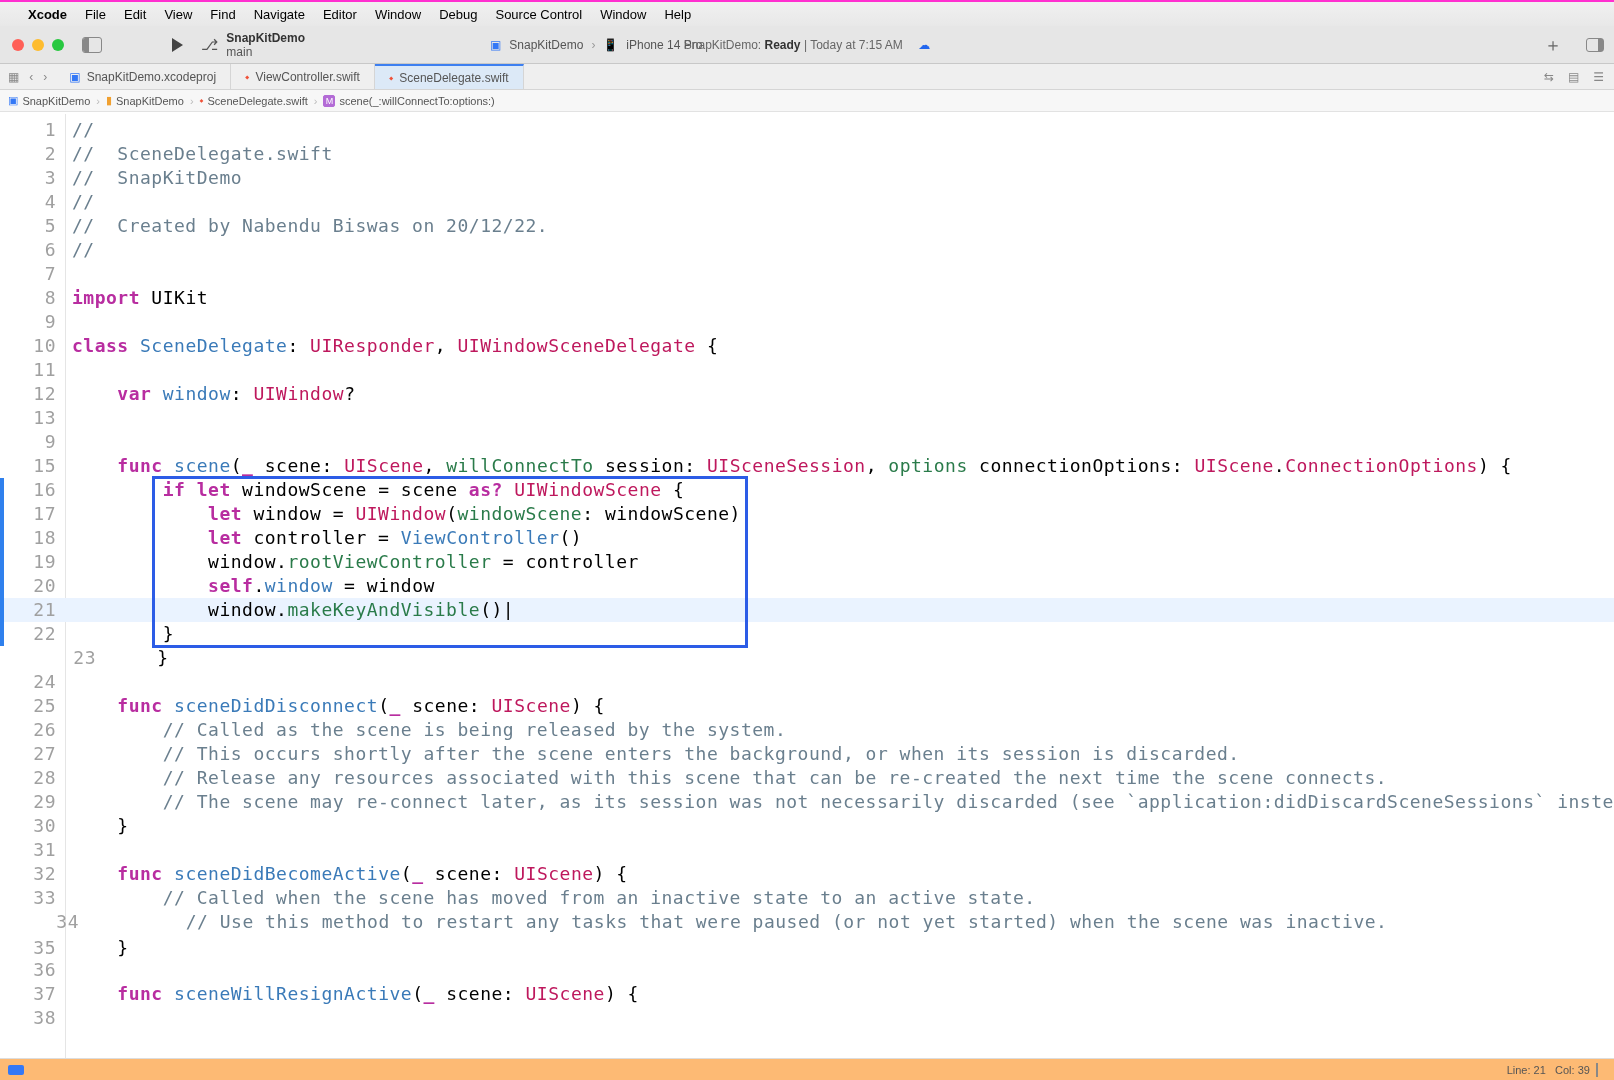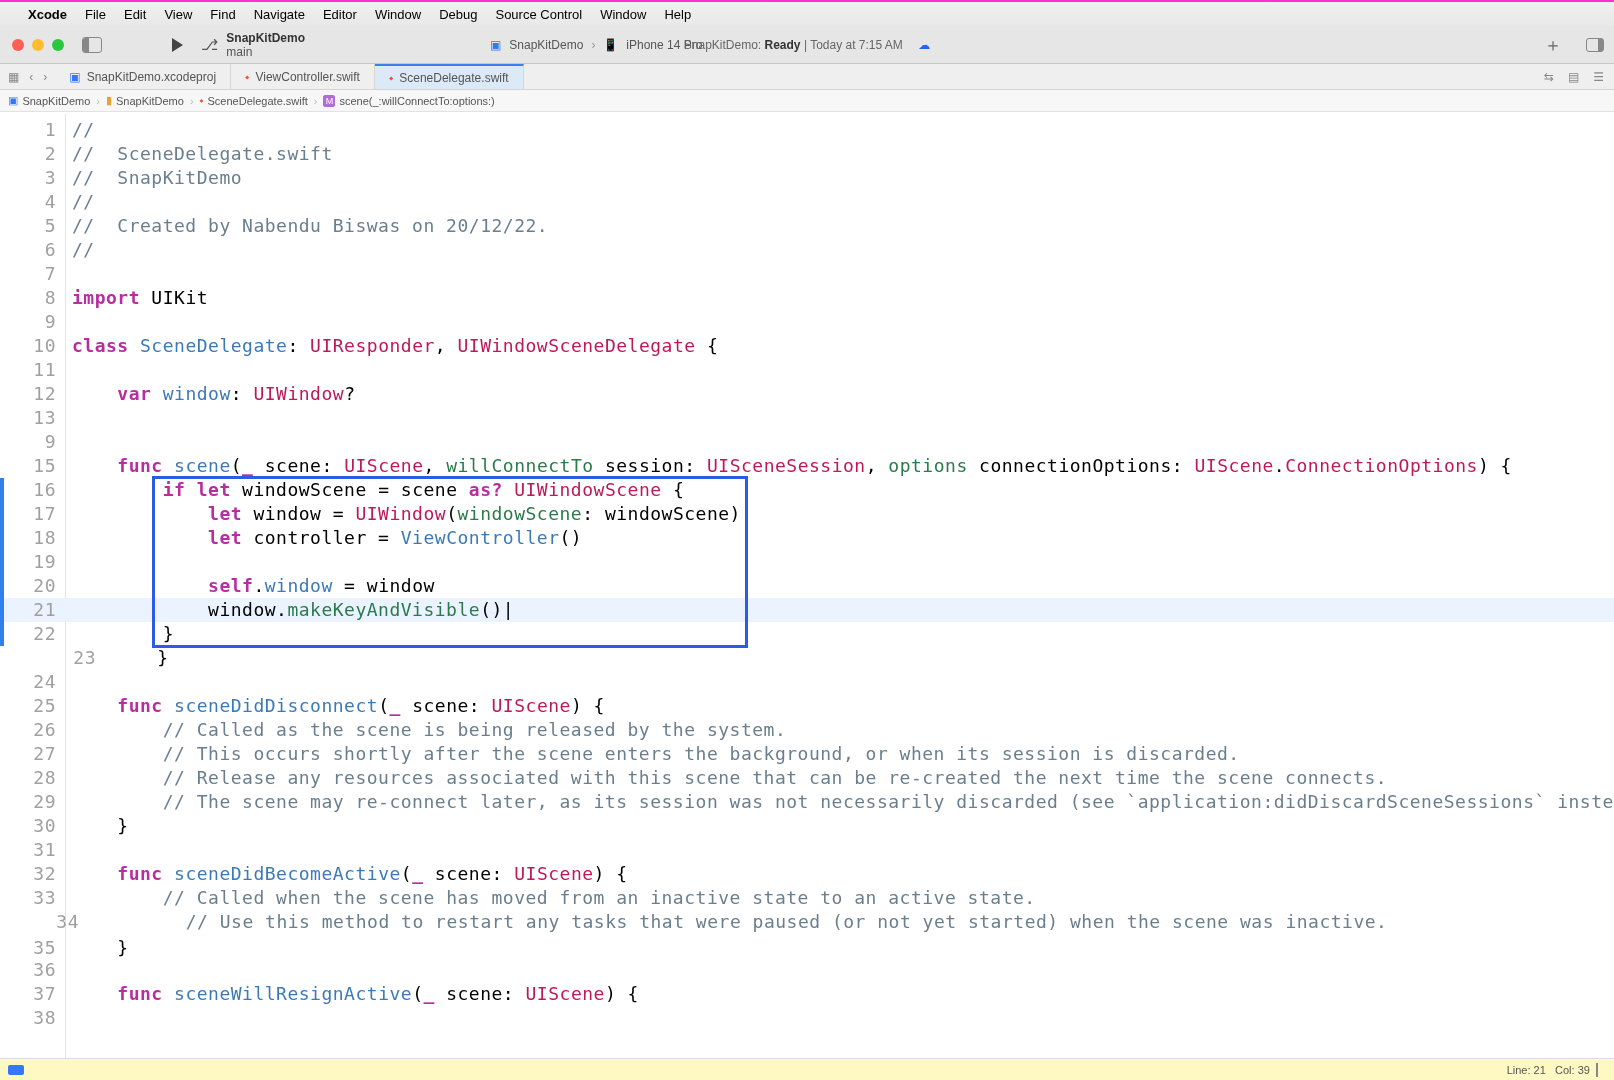--- a/index.html
+++ b/index.html
@@ -58,21 +58,21 @@
   .c-typeuser{color:#3a7ab8;}
   .c-param{color:#2a7b4a;}
   .c-func{color:#2a7b4a;}
   .c-self{color:#b82da0;font-weight:700;}
   .c-plain{color:#000;}
   
   .change-bar{position:absolute;left:0;width:4px;background:#2f80ed;}
   .hl-box{position:absolute;border:3px solid #2c5ce6;}
   .active-line-bg{position:absolute;left:0;right:0;height:24px;background:#eaf3ff;}
   
-  .statusbar{position:absolute;bottom:0;left:0;right:0;height:22px;background:#fef9c3;border-top:1px solid #ddd;display:flex;align-items:center;font-size:11px;color:#555;}
+  .statusbar{position:absolute;bottom:0;left:0;right:0;height:22px;background:#fdba74;border-top:1px solid #ddd;display:flex;align-items:center;font-size:11px;color:#555;}
   .statusbar .dock{width:16px;height:10px;background:#3478f6;border-radius:2px;margin-left:8px;}
   .statusbar .pos{margin-left:auto;margin-right:12px;}
   .statusbar .boxicon{width:12px;height:12px;border:1px solid #888;margin-right:4px;}
 </style>
 </head>
 <body>
 
 <div class="menubar">
   <span class="apple"></span>
   <span class="bold">Xcode</span>
@@ -182,21 +182,21 @@
       <div class="line" style="top: 196px;"><span class="ln">9</span><span class="src"></span></div>
       <div class="line" style="top: 220px;"><span class="ln">10</span><span class="src"><span class="c-kw">class</span><span class="c-plain"> </span><span class="c-typeuser">SceneDelegate</span><span class="c-plain">: </span><span class="c-type">UIResponder</span><span class="c-plain">, </span><span class="c-type">UIWindowSceneDelegate</span><span class="c-plain"> {</span></span></div>
       <div class="line" style="top: 244px;"><span class="ln">11</span><span class="src"></span></div>
       <div class="line" style="top: 268px;"><span class="ln">12</span><span class="src"><span class="c-plain">    </span><span class="c-kw">var</span><span class="c-plain"> </span><span class="c-typeuser">window</span><span class="c-plain">: </span><span class="c-type">UIWindow</span><span class="c-plain">?</span></span></div>
       <div class="line" style="top: 292px;"><span class="ln">13</span><span class="src"></span></div>
       <div class="line" style="top: 316px;"><span class="ln">9</span><span class="src"></span></div>
       <div class="line" style="top: 340px;"><span class="ln">15</span><span class="src"><span class="c-plain">    </span><span class="c-kw">func</span><span class="c-plain"> </span><span class="c-typeuser">scene</span><span class="c-plain">(</span><span class="c-kw">_</span><span class="c-plain"> scene: </span><span class="c-type">UIScene</span><span class="c-plain">, </span><span class="c-param">willConnectTo</span><span class="c-plain"> session: </span><span class="c-type">UISceneSession</span><span class="c-plain">, </span><span class="c-param">options</span><span class="c-plain"> connectionOptions: </span><span class="c-type">UIScene</span><span class="c-plain">.</span><span class="c-type">ConnectionOptions</span><span class="c-plain">) {</span></span></div>
       <div class="line" style="top: 364px;"><span class="ln">16</span><span class="src"><span class="c-plain">        </span><span class="c-kw">if</span><span class="c-plain"> </span><span class="c-kw">let</span><span class="c-plain"> windowScene = scene </span><span class="c-kw">as?</span><span class="c-plain"> </span><span class="c-type">UIWindowScene</span><span class="c-plain"> {</span></span></div>
       <div class="line" style="top: 388px;"><span class="ln">17</span><span class="src"><span class="c-plain">            </span><span class="c-kw">let</span><span class="c-plain"> window = </span><span class="c-type">UIWindow</span><span class="c-plain">(</span><span class="c-param">windowScene</span><span class="c-plain">: windowScene)</span></span></div>
       <div class="line" style="top: 412px;"><span class="ln">18</span><span class="src"><span class="c-plain">            </span><span class="c-kw">let</span><span class="c-plain"> controller = </span><span class="c-typeuser">ViewController</span><span class="c-plain">()</span></span></div>
-      <div class="line" style="top: 436px;"><span class="ln">19</span></div>
+      <div class="line" style="top: 436px;"><span class="ln">19</span><span class="src"><span class="c-plain">            window.</span><span class="c-func">rootViewController</span><span class="c-plain"> = controller</span></span></div>
       <div class="line" style="top: 460px;"><span class="ln">20</span><span class="src"><span class="c-plain">            </span><span class="c-self">self</span><span class="c-plain">.</span><span class="c-typeuser">window</span><span class="c-plain"> = window</span></span></div>
       <div class="line" style="top: 484px;"><span class="ln">21</span><span class="src"><span class="c-plain">            window.</span><span class="c-func">makeKeyAndVisible</span><span class="c-plain">()|</span></span></div>
       <div class="line" style="top: 508px;"><span class="ln">22</span><span class="src"><span class="c-plain">        }</span></span></div>
       <div class="line" style="top: 532px; margin-left: 40px;"><span class="ln">23</span><span class="src"><span class="c-plain">    }</span></span></div>
       <div class="line" style="top: 556px;"><span class="ln">24</span><span class="src"></span></div>
       <div class="line" style="top: 580px;"><span class="ln">25</span><span class="src"><span class="c-plain">    </span><span class="c-kw">func</span><span class="c-plain"> </span><span class="c-typeuser">sceneDidDisconnect</span><span class="c-plain">(</span><span class="c-kw">_</span><span class="c-plain"> scene: </span><span class="c-type">UIScene</span><span class="c-plain">) {</span></span></div>
       <div class="line" style="top: 604px;"><span class="ln">26</span><span class="src"><span class="c-plain">        </span><span class="c-comment">// Called as the scene is being released by the system.</span></span></div>
       <div class="line" style="top: 628px;"><span class="ln">27</span><span class="src"><span class="c-plain">        </span><span class="c-comment">// This occurs shortly after the scene enters the background, or when its session is discarded.</span></span></div>
       <div class="line" style="top: 652px;"><span class="ln">28</span><span class="src"><span class="c-plain">        </span><span class="c-comment">// Release any resources associated with this scene that can be re-created the next time the scene connects.</span></span></div>
       <div class="line" style="top: 676px;"><span class="ln">29</span><span class="src"><span class="c-plain">        </span><span class="c-comment">// The scene may re-connect later, as its session was not necessarily discarded (see `application:didDiscardSceneSessions` instead).</span></span></div>

